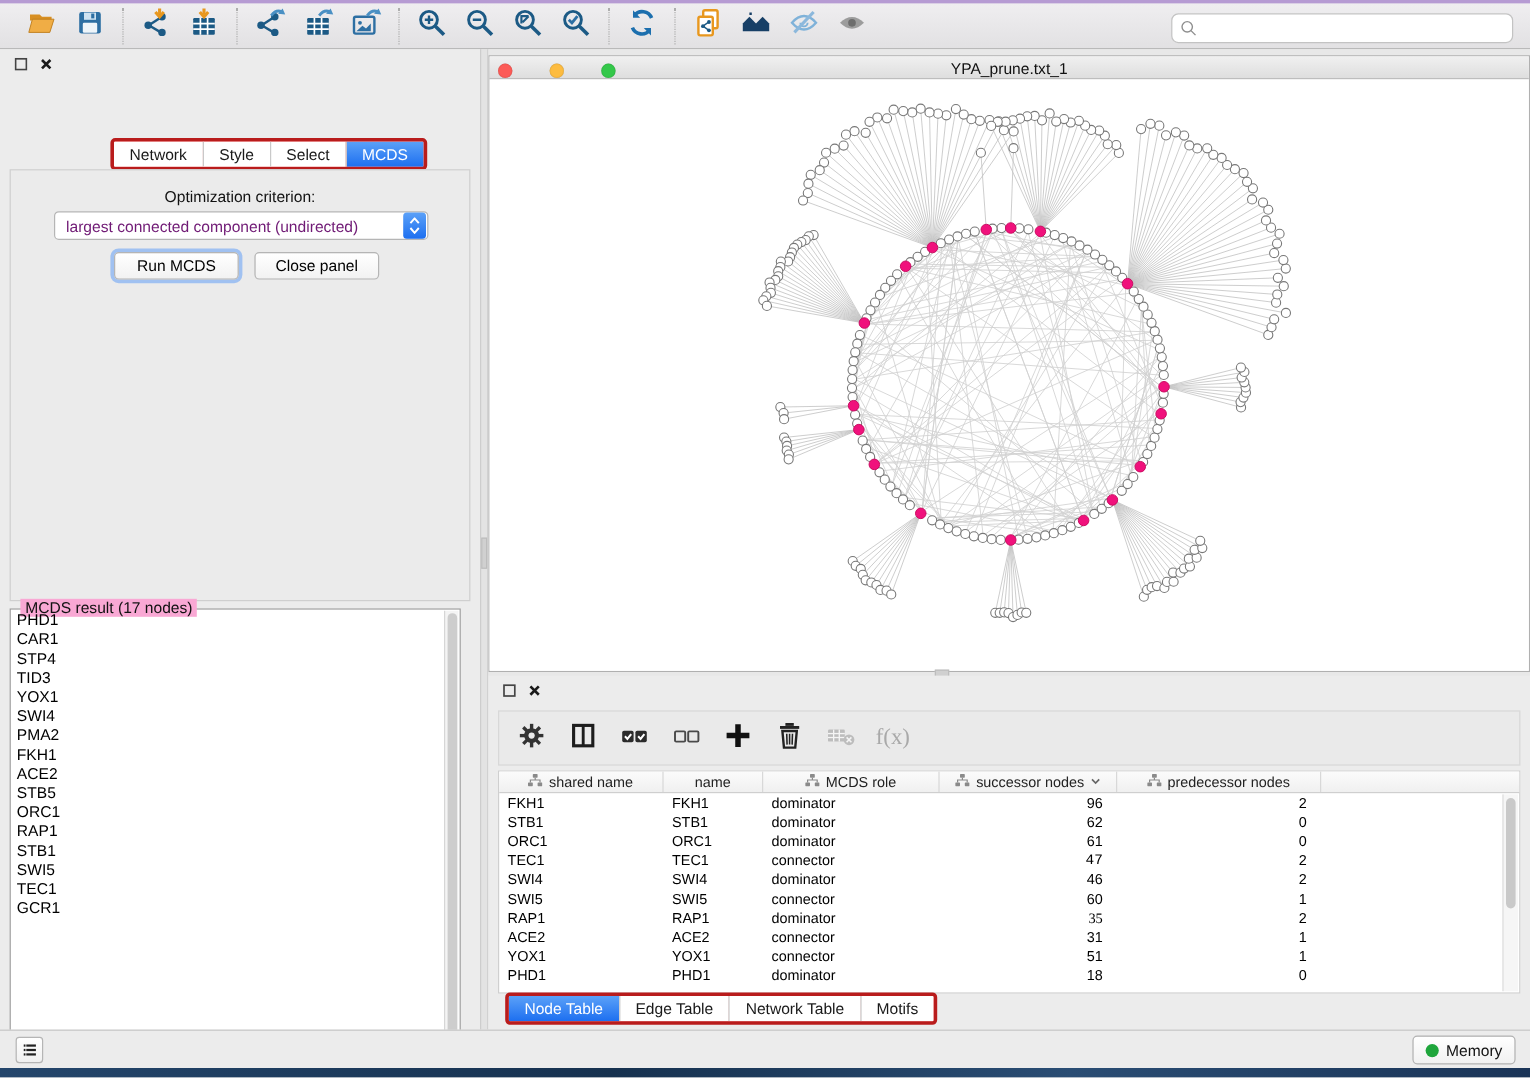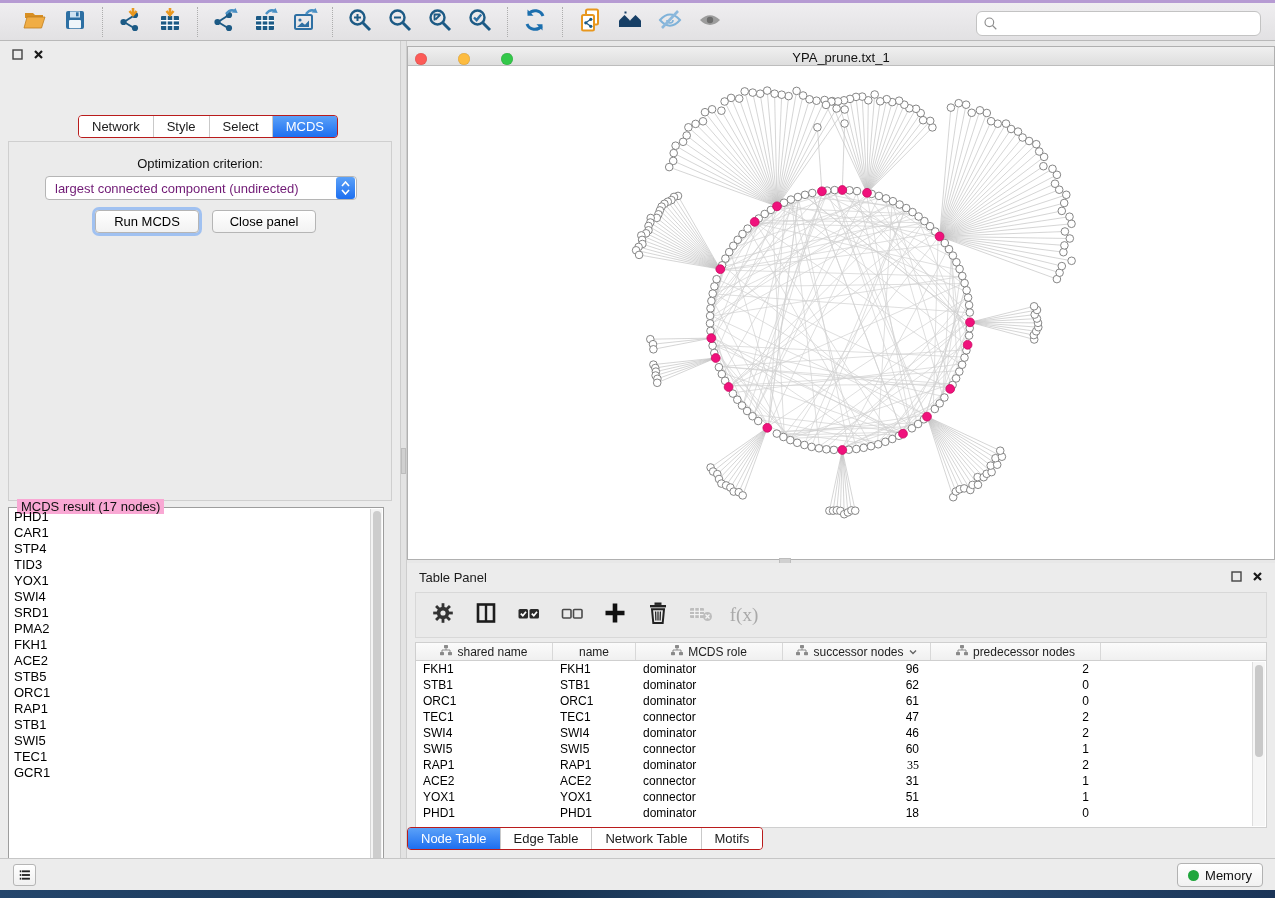--- a/index.html
+++ b/index.html
@@ -22,21 +22,21 @@
   #search-input { width:100%; height:100%; border:1px solid #c3c3c3; border-radius:6px; background:#fff;
     padding-left:26px; font-size:13px; outline:none; }
   #search-icon { position:absolute; left:7px; top:5px; }
 
   
   #control-panel { left:0; top:41px; width:400px; height:817px; background:#ececec; }
   .panel-header { height:28px; display:flex; align-items:center; padding:0 12px; }
   .panel-title { font-size:13px; color:#1c1c1c; flex:1; }
   .panel-btns { display:flex; gap:10px; align-items:center; }
 
-  .seg { display:inline-flex; border:1px solid #b91c1c; border-radius:4px; background:#fca5a5; overflow:hidden; }
+  .seg { display:inline-flex; border:3px solid #b91c1c; border-radius:4px; background:#fca5a5; overflow:hidden;margin-left:14px; }
   .seg .seg-btn { border:none; background:#fff; font-size:13px; color:#1a1a1a; height:21px; padding:0 13px;
     border-left:1px solid #c9c9c9; font-family:"Liberation Sans",sans-serif; cursor:default; white-space:nowrap; }
   .seg .seg-btn:first-child { border-left:none; }
   .seg .seg-btn.active { background:linear-gradient(#5ba1f8,#1d6ff0); color:#fff; }
   #cp-tabs { left:78px; top:74px; }
 
   #cp-content { left:8px; top:100px; width:384px; height:360px; background:#ebebeb; border:1px solid #cfcfcf; }
   #opt-label { width:100%; text-align:center; margin-top:14px; font-size:13px; color:#111; }
   #opt-select { position:absolute; left:36px; top:34px; width:312px; height:24px; background:#fff;
     border:1px solid #b5b5b5; border-radius:4px; display:flex; align-items:center; cursor:default; }
@@ -333,21 +333,20 @@
 
   <div id="result-group" class="abs">
     <span id="result-title">MCDS result (17 nodes)</span>
     <ul id="result-list">
         <li>PHD1</li>
         <li>CAR1</li>
         <li>STP4</li>
         <li>TID3</li>
         <li>YOX1</li>
         <li>SWI4</li>
-        <li>SRD1</li>
         <li>PMA2</li>
         <li>FKH1</li>
         <li>ACE2</li>
         <li>STB5</li>
         <li>ORC1</li>
         <li>RAP1</li>
         <li>STB1</li>
         <li>SWI5</li>
         <li>TEC1</li>
         <li>GCR1</li>
@@ -974,21 +973,20 @@
           <circle cx="307.7" cy="292.0" r="4.4"></circle>
           <circle cx="346.7" cy="155.9" r="4.4"></circle>
         </g>
    </svg></div>
 </div>
 
 <div id="h-splitter-grip" class="abs"></div>
 
 <div id="table-panel" class="abs">
   <div class="panel-header">
-    <span class="panel-title">Table Panel</span>
     <span class="panel-btns">
       <span><svg width="11" height="11" viewBox="0 0 11 11">
             <rect x="1" y="1" width="9" height="9" fill="none" stroke="#444" stroke-width="1.4"></rect>
           </svg></span>
       <span><svg width="11" height="11" viewBox="0 0 11 11">
             <path d="M2 2l7 7M9 2l-7 7" stroke="#1a1a1a" stroke-width="2.2"></path>
           </svg></span>
     </span>
   </div>
   <div id="tp-toolbar">
@@ -1139,21 +1137,21 @@
           <div class="tcell" style="width: 137px;">ORC1</div>
           <div class="tcell" style="width: 83px;">ORC1</div>
           <div class="tcell" style="width: 147px;">dominator</div>
           <div class="tcell num" style="width: 148px;">61</div>
           <div class="tcell num" style="width: 170px;">0</div>
         </div>
         <div class="trow">
           <div class="tcell" style="width: 137px;">TEC1</div>
           <div class="tcell" style="width: 83px;">TEC1</div>
           <div class="tcell" style="width: 147px;">connector</div>
-          <div class="tcell num" style="width: 148px;">47</div>
+          <div class="tcell num" style="width: 148px; font-family: Liberation Mono, monospace;">47</div>
           <div class="tcell num" style="width: 170px;">2</div>
         </div>
         <div class="trow">
           <div class="tcell" style="width: 137px;">SWI4</div>
           <div class="tcell" style="width: 83px;">SWI4</div>
           <div class="tcell" style="width: 147px;">dominator</div>
           <div class="tcell num" style="width: 148px;">46</div>
           <div class="tcell num" style="width: 170px;">2</div>
         </div>
         <div class="trow">

